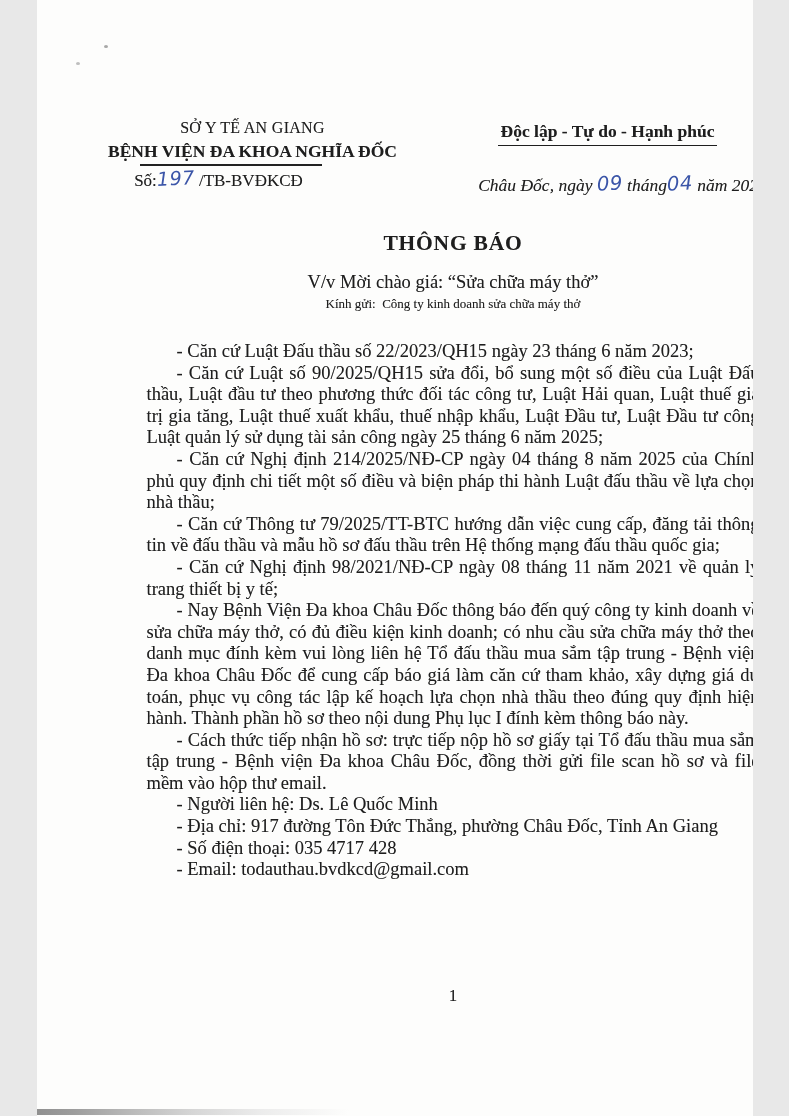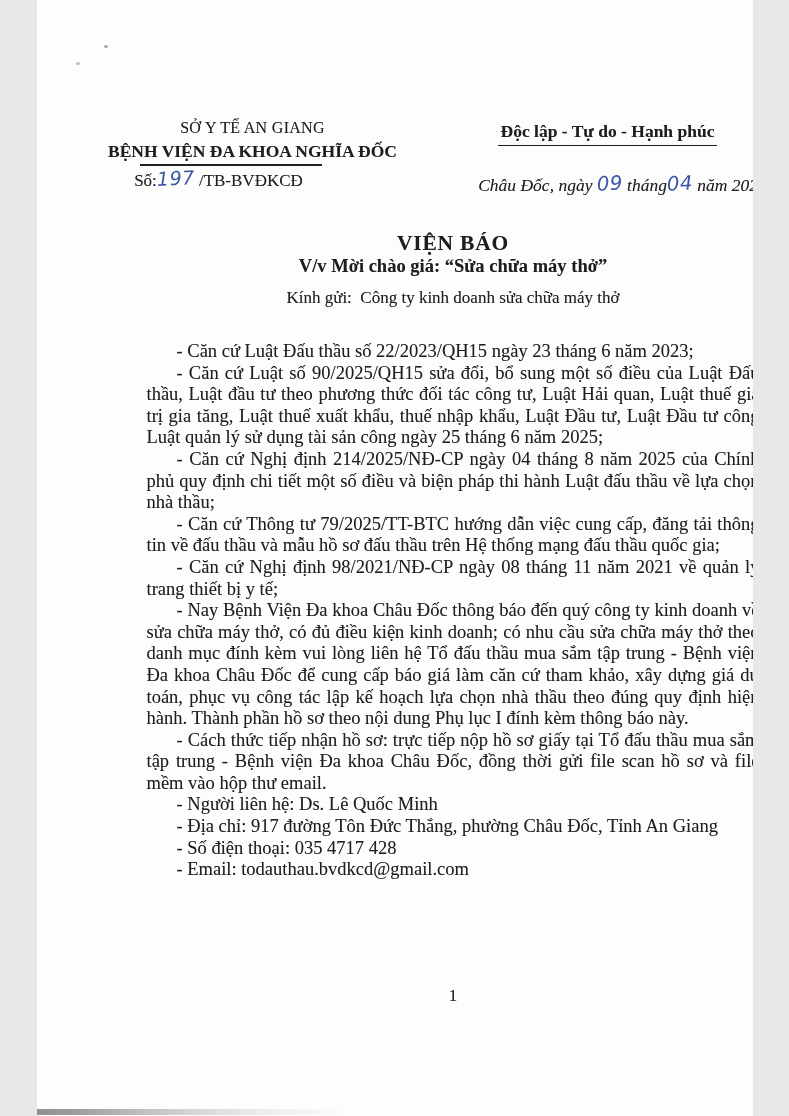--- a/index.html
+++ b/index.html
@@ -56,24 +56,24 @@
     color:#3b55a8;
     font-size:1.12em;
     letter-spacing:.5px;
     display:inline-block;
     transform:rotate(-3deg) translateY(-1px);
     text-shadow:none;
   }
   
   .title-block { position:absolute; left:110px; top:231px; width:613px; text-align:center; }
   .doc-title { font-size:21.5px; font-weight:bold; letter-spacing:.8px; }
-  .doc-subtitle { font-size:18.5px; font-weight:bold; margin-top:0; }
+  .doc-subtitle { font-size:18.5px; font-weight:normal; margin-top:16px; }
   .salutation {
-    position:absolute; left:110px; top:288px; width:613px;
-    text-align:center; font-size:17px; white-space:pre-wrap;
+    position:absolute; left:110px; top:296px; width:613px;
+    text-align:center; font-size:13px; white-space:pre-wrap;
   }
   
   .body-text {
     position:absolute; left:110px; top:341px; width:613px;
     font-size:18.5px; line-height:21.6px; text-align:justify;
   }
   .body-text p { margin:0; text-indent:30px; }
   
   .page-number {
     position:absolute; left:110px; top:986px; width:613px;
@@ -94,21 +94,21 @@
     <div class="hl3"><span>Số:</span><span class="handwrite">197</span> <span>/TB-BVĐKCĐ</span></div>
   </div>
   <div class="hospital-underline"></div>
 
   <div class="header-right">
     <div><span class="hr2">Độc lập - Tự do - Hạnh phúc</span></div>
     <div class="date-line"><span>Châu Đốc, ngày</span> <span class="handwrite">09</span> <span>tháng</span><span class="handwrite">04</span> <span>năm  2026</span></div>
   </div>
 
   <div class="title-block">
-    <div class="doc-title">VIỆN BÁO</div>
+    <div class="doc-title">THÔNG BÁO</div>
     <div class="doc-subtitle">V/v Mời chào giá: “Sửa chữa máy thở”</div>
   </div>
 
   <div class="salutation">Kính gửi:  Công ty kinh doanh sửa chữa máy thở</div>
 
   <div class="body-text">
     <p>- Căn cứ Luật Đấu thầu số 22/2023/QH15 ngày 23 tháng 6 năm 2023;</p>
     <p>- Căn cứ Luật số 90/2025/QH15 sửa đổi, bổ sung một số điều của Luật Đấu thầu, Luật đầu tư theo phương thức đối tác công tư, Luật Hải quan, Luật thuế giá trị gia tăng, Luật thuế xuất khẩu, thuế nhập khẩu, Luật Đầu tư, Luật Đầu tư công Luật quản lý sử dụng tài sản công ngày 25 tháng 6 năm 2025;</p>
     <p>- Căn cứ Nghị định 214/2025/NĐ-CP ngày 04 tháng 8 năm 2025 của Chính phủ quy định chi tiết một số điều và biện pháp thi hành Luật đấu thầu về lựa chọn nhà thầu;</p>
     <p>- Căn cứ Thông tư 79/2025/TT-BTC hướng dẫn việc cung cấp, đăng tải thông tin về đấu thầu và mẫu hồ sơ đấu thầu trên Hệ thống mạng đấu thầu quốc gia;</p>

